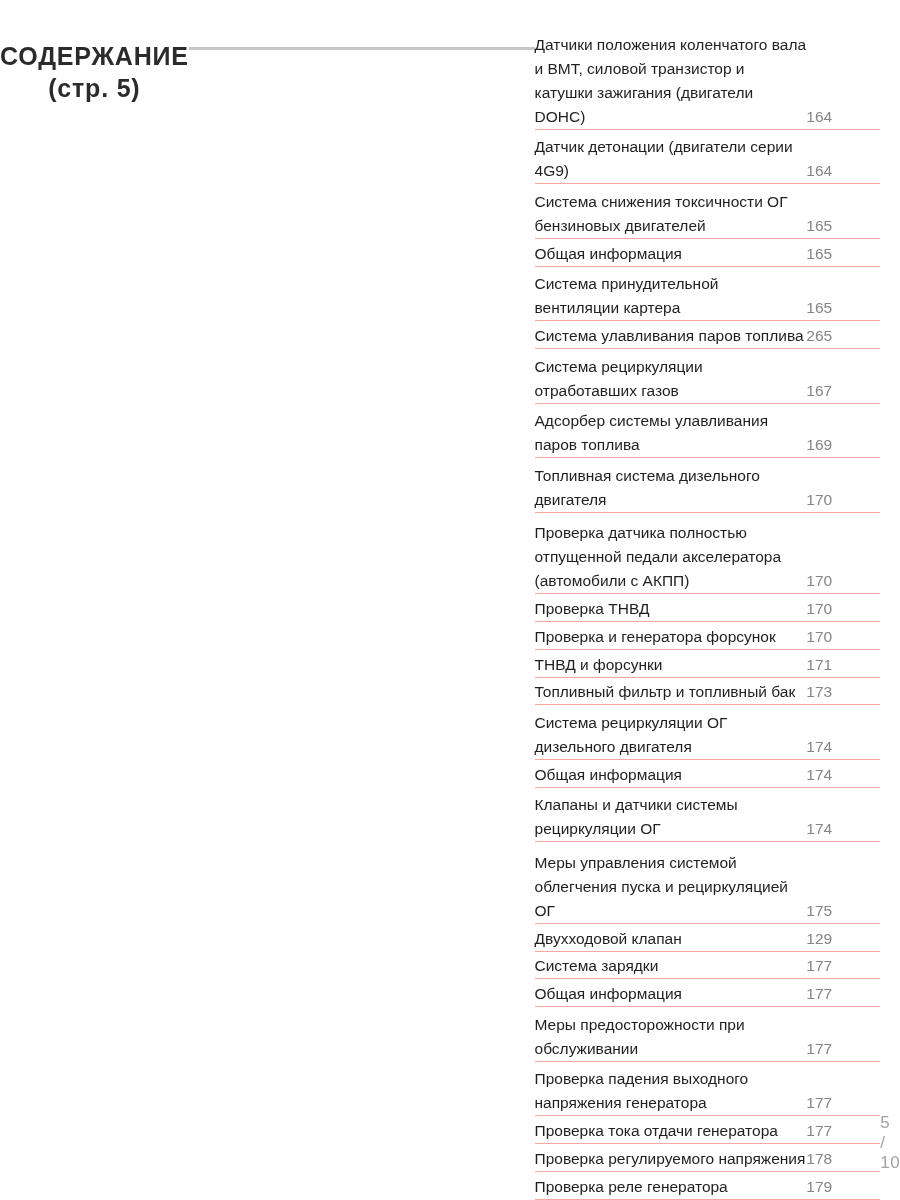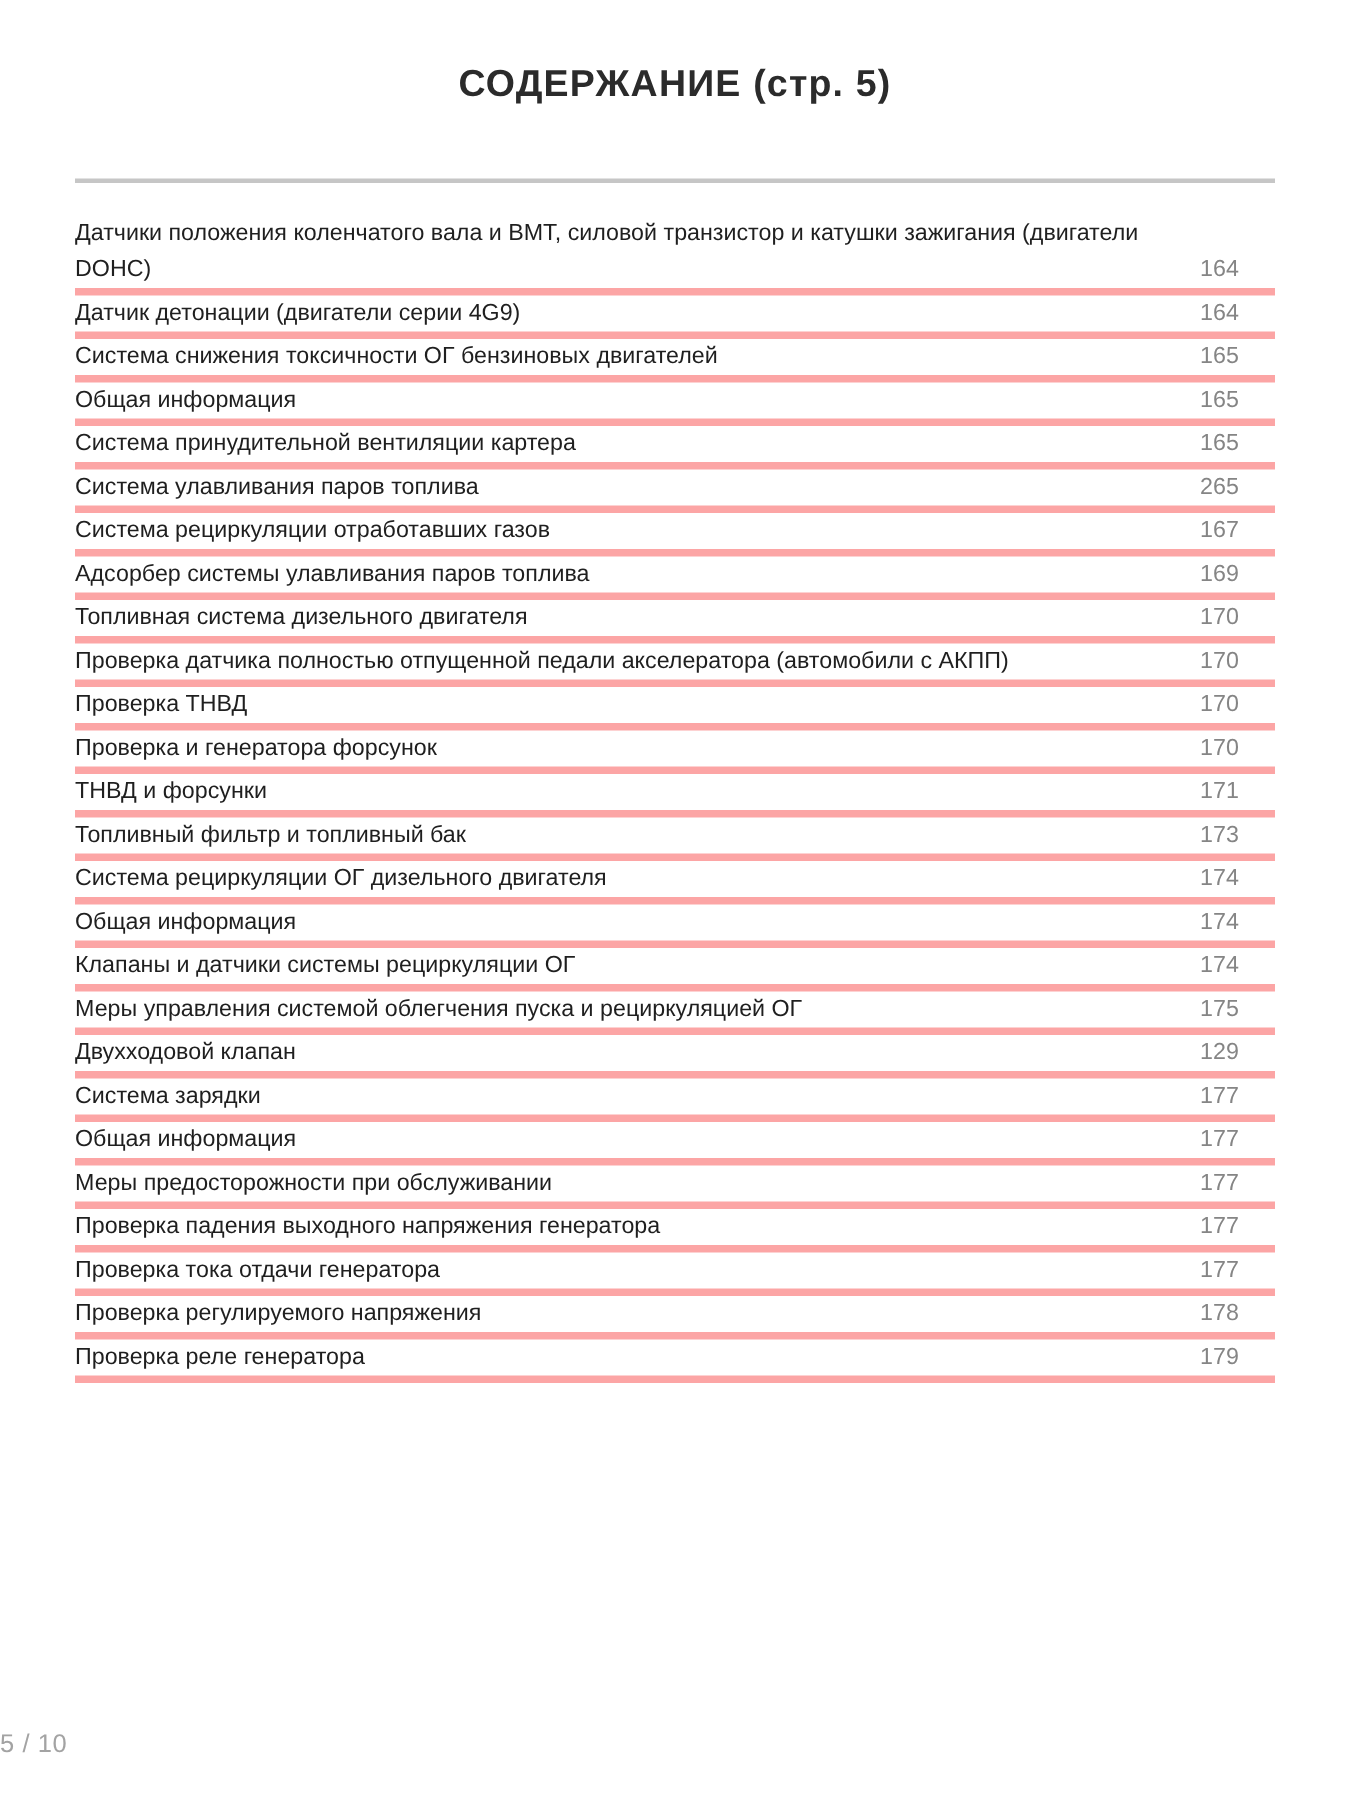--- a/index.html
+++ b/index.html
@@ -14,21 +14,21 @@
     color: #1f1f1f;
     overflow: hidden;
   }
 
   .page {
     position: relative;
     width: 900px;
     height: 1200px;
     box-sizing: border-box;
     display: flex;
-    flex-direction: column;
+    flex-direction: row;
   }
 
   .page-title {
     text-align: center;
     font-size: 25px;
     font-weight: bold;
     color: #2b2b2b;
     letter-spacing: 0.8px;
     margin: 0;
     padding-top: 40px;
@@ -43,21 +43,21 @@
   }
 
   .toc {
     margin: 22px auto 0 auto;
     width: 800px;
     border-collapse: collapse;
     table-layout: fixed;
   }
 
   .toc tr {
-    border-bottom: 5px solid #fca5a5;
+    border-bottom: 1px solid #fca5a5;
   }
 
   .toc td {
     padding: 0;
     vertical-align: bottom;
   }
 
   .toc-entry-title {
     font-size: 15.5px;
     line-height: 24px;
@@ -65,21 +65,21 @@
     padding: 5px 14px 6px 0;
     text-align: left;
     word-wrap: break-word;
   }
 
   .toc-entry-page {
     width: 74px;
     font-size: 15.5px;
     line-height: 24px;
     color: #858585;
-    text-align: center;
+    text-align: left;
     padding: 5px 0 6px 0;
     white-space: nowrap;
   }
 
   .footer {
     margin-top: auto;
     font-size: 17px;
     color: #a3a3a3;
     padding-bottom: 27px;
     letter-spacing: 0.4px;

